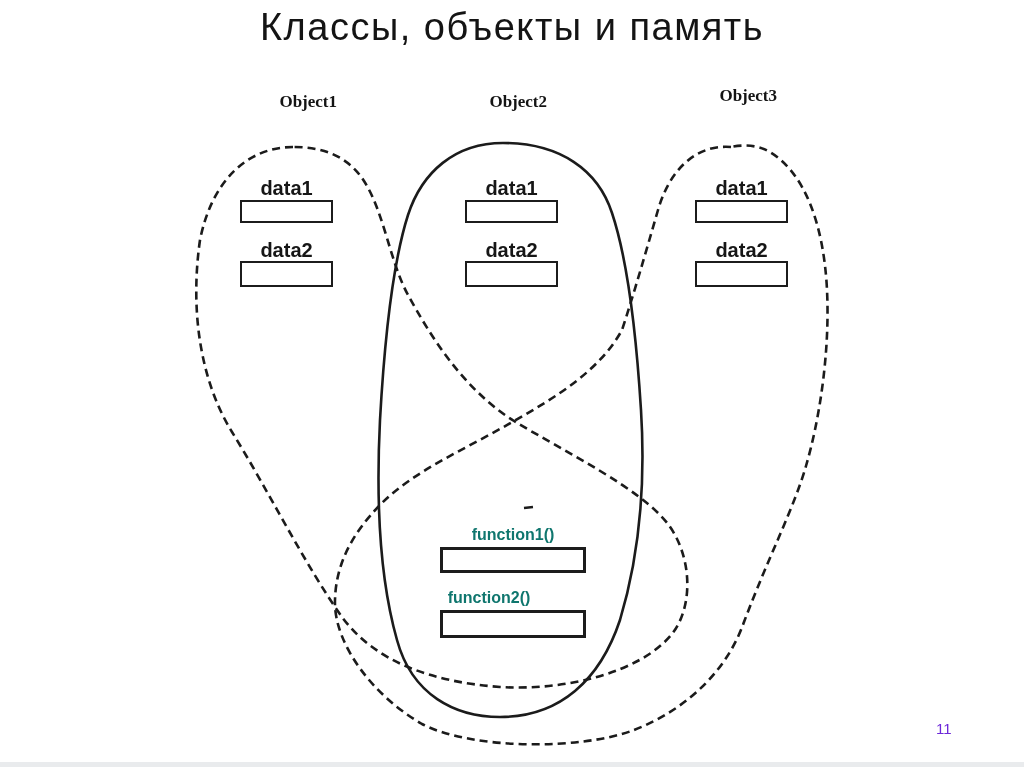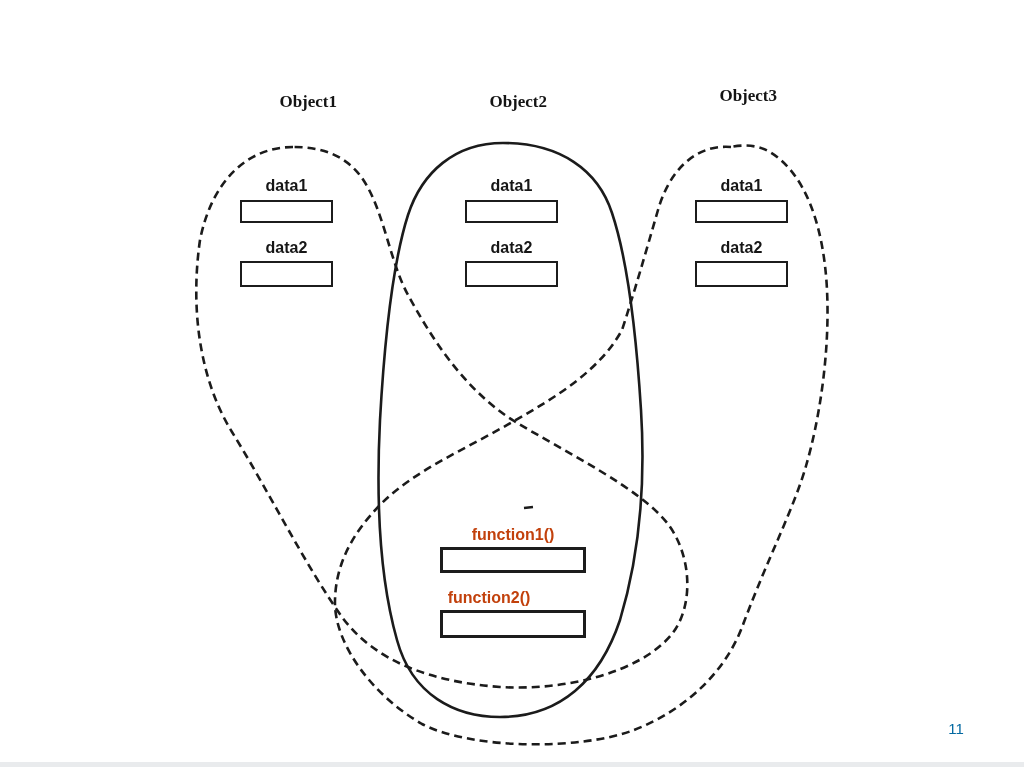--- a/index.html
+++ b/index.html
@@ -37,59 +37,60 @@
     font-weight: bold;
     font-size: 17px;
     color: #141414;
   }
   .field-label {
     position: absolute;
     width: 93px;
     text-align: center;
     font-family: "Liberation Sans", sans-serif;
     font-weight: bold;
-    font-size: 16px;
+    font-size: 20px;
     color: #161616;
   }
   .fn-label {
     position: absolute;
     width: 146px;
     text-align: center;
     font-family: "Liberation Sans", sans-serif;
     font-weight: bold;
     font-size: 16px;
-    color: #c2410c;
+    color: #0f766e;
   }
   .slot {
     position: absolute;
     border: 2.5px solid #1c1c1c;
     background: #ffffff;
     box-sizing: border-box;
   }
   .fn-slot { border-width: 3px; }
   .page-number {
     position: absolute;
     left: 936px; top: 720px;
     width: 40px;
-    text-align: center;
+    text-align: left;
     font-size: 15px;
-    color: #0369a1;
+    color: #6d28d9;
   }
   .bottom-strip {
     position: absolute;
     left: 0; bottom: 0;
     width: 1024px; height: 5px;
     background: #e9ebed;
   }
 </style>
 </head>
 <body>
 
 <div class="slide">
 
+  <h1 class="slide-title">Классы, объекты и память</h1>
 
   <svg class="diagram-svg" viewBox="0 0 1024 767" xmlns="http://www.w3.org/2000/svg">
 
     <path class="outline dashed" d="M 293 147
          C 248 147, 212 180, 200 240
          C 190 310, 200 380, 232 432
          C 268 490, 305 565, 342 617
          C 375 662, 432 682, 500 687
          C 565 691, 640 673, 672 634
          C 694 606, 692 556, 668 524

